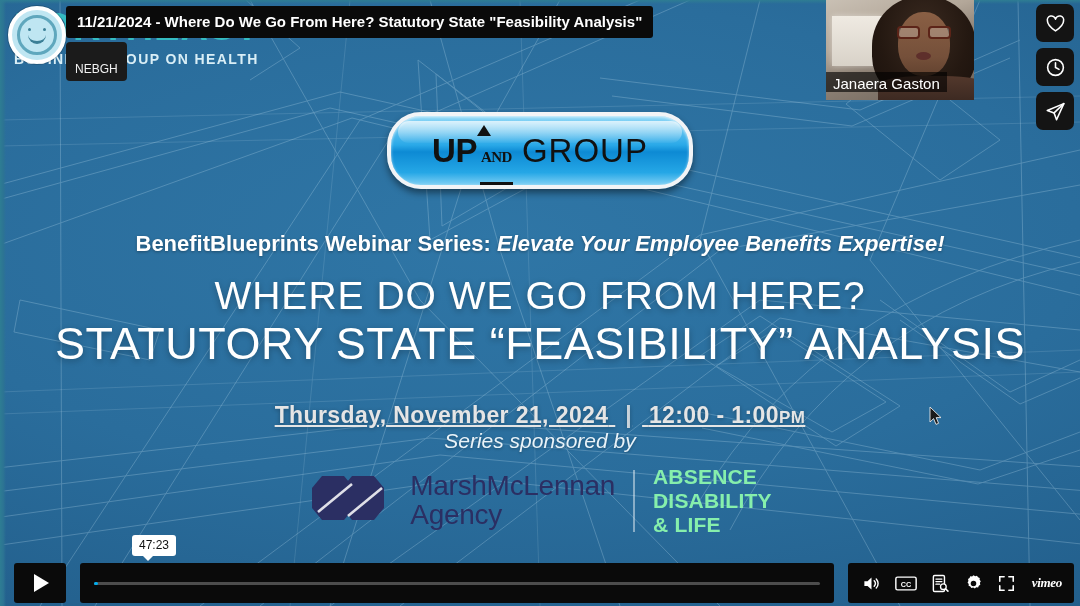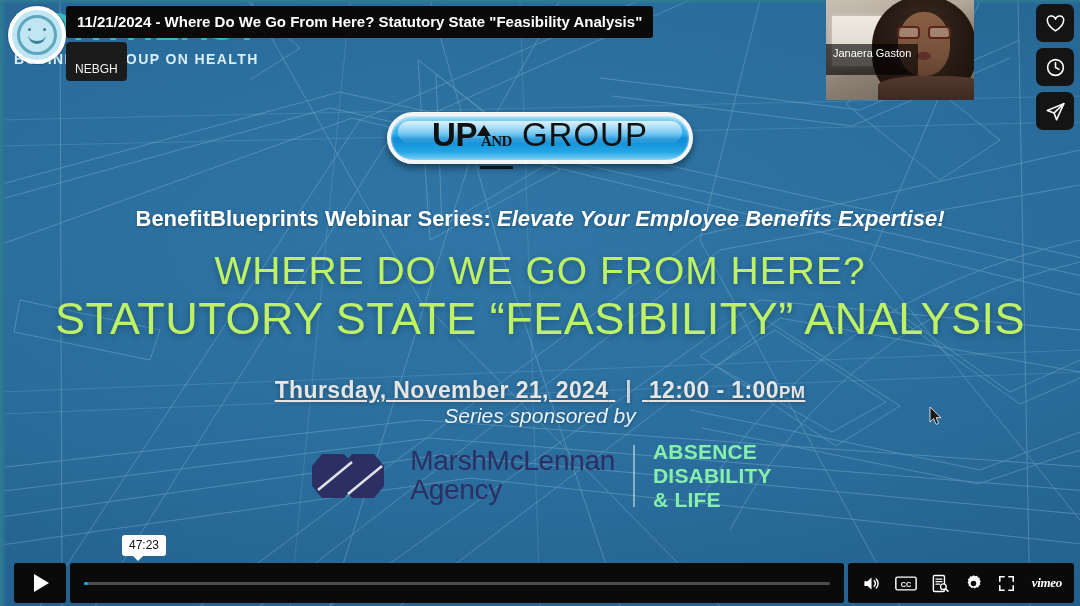--- a/index.html
+++ b/index.html
@@ -126,23 +126,23 @@
   .pip .mouth {
     position:absolute; left:90px; top:52px; width:15px; height:8px;
     background:#5e2f2b; border-radius:50%;
   }
   .pip .shoulders {
     position:absolute; left:52px; bottom:0; width:110px; height:24px;
     background: linear-gradient(180deg,#53382c,#3d2a22);
     border-radius:40% 40% 0 0;
   }
   .pip-name {
-    position:absolute; left:0; bottom:25px;
+    position:absolute; left:0; bottom:8px;
     background:rgba(0,0,0,.62); color:#fff;
-    font-size:11px; padding:3px 7px 16px 7px;
+    font-size:15px; padding:3px 7px 0 7px;
     z-index:3; white-space:nowrap;
   }
 
   
   .icon-rail {
     position:absolute; right:6px; top:4px; z-index:40;
     display:flex; flex-direction:column; gap:6px;
   }
   .rail-btn {
     width:38px; height:38px; border-radius:7px;
@@ -153,25 +153,25 @@
   .rail-btn svg { width:21px; height:21px; fill:none; stroke:#fff; stroke-width:1.8; }
 
   
   .slide-content {
     position:absolute; inset:0; z-index:10;
     display:flex; flex-direction:column; align-items:center;
     padding-top:112px;
     text-align:center;
   }
   .uc-logo {
-    width:306px; height:52px; border-radius:34px;
+    width:306px; height:77px; border-radius:34px;
     background: linear-gradient(180deg,#8fd8f7 0%, #2aa9e8 42%, #0d8ad4 52%, #25a7e6 82%, #7fd0f4 100%);
     border:4px solid #f2f4f6;
     box-shadow: 0 4px 7px rgba(0,0,0,.45), inset 0 1px 3px rgba(255,255,255,.7);
-    display:flex; align-items:flex-start; justify-content:center;
+    display:flex; align-items:flex-end; justify-content:center;
     position:relative;
   }
   .uc-logo::after {
     content:""; position:absolute; left:7px; right:7px; top:5px; height:22px;
     border-radius:18px;
     background:linear-gradient(180deg,rgba(255,255,255,.72),rgba(255,255,255,.04));
     pointer-events:none;
   }
   .uc-text {
     position:relative; z-index:2;
@@ -189,21 +189,21 @@
 
   .series-line {
     margin-top:42px;
     font-size:22px; color:#ffffff; font-weight:700;
     text-shadow:0 1px 3px rgba(0,0,0,.35);
   }
   .series-line em { font-style:italic; font-weight:600; }
 
   .headline {
     margin-top:18px;
-    color:#bef264; font-weight:300;
+    color:#ffffff; font-weight:300;
     line-height:1.06;
     text-shadow:0 2px 6px rgba(0,0,0,.28);
   }
   .headline .h1 { font-size:39px; letter-spacing:1px; display:block; }
   .headline .h2 { font-size:45px; letter-spacing:0.5px; display:block; margin-top:4px; }
 
   .datetime {
     margin-top:34px;
     font-size:23px; color:#e5e5e5; font-weight:600; letter-spacing:.4px;
     text-shadow:0 1px 4px rgba(0,0,0,.3);
@@ -214,21 +214,21 @@
 
   .sponsor-label {
     font-size:21px; font-style:italic; color:#e9f3f9;
     text-shadow:0 1px 3px rgba(0,0,0,.3);
   }
   .sponsor-row {
     margin-top:12px;
     display:flex; align-items:center; gap:18px;
   }
   .mma {
-    display:flex; align-items:center; gap:16px;
+    display:flex; align-items:flex-start; gap:16px;
   }
   .mma-mark { width:86px; height:52px; }
   .mma-text {
     color:#2b2f63; font-size:28px; line-height:1.02; font-weight:400;
     text-align:left; letter-spacing:-0.3px;
   }
   .mma-text .a { font-size:28px; display:block; }
   .divider-v {
     width:2px; height:62px; background:rgba(255,255,255,.45);
   }
@@ -241,21 +241,21 @@
   .cursor {
     position:absolute; left:929px; top:406px; z-index:45;
     width:14px; height:20px;
   }
   .cursor svg { width:14px; height:20px; }
 
   
   .controls {
     position:absolute; left:0; right:0; bottom:3px; height:40px;
     display:flex; align-items:stretch; z-index:50;
-    padding:0 6px 0 14px; gap:4px;
+    padding:0 6px 0 14px; gap:14px;
   }
   .play-btn {
     width:52px; background:#0a0a0a; border-radius:3px;
     display:flex; align-items:center; justify-content:center; cursor:pointer;
   }
   .play-btn .tri {
     width:0;height:0;border-left:15px solid #fff;
     border-top:9px solid transparent; border-bottom:9px solid transparent;
     margin-left:3px;
   }

